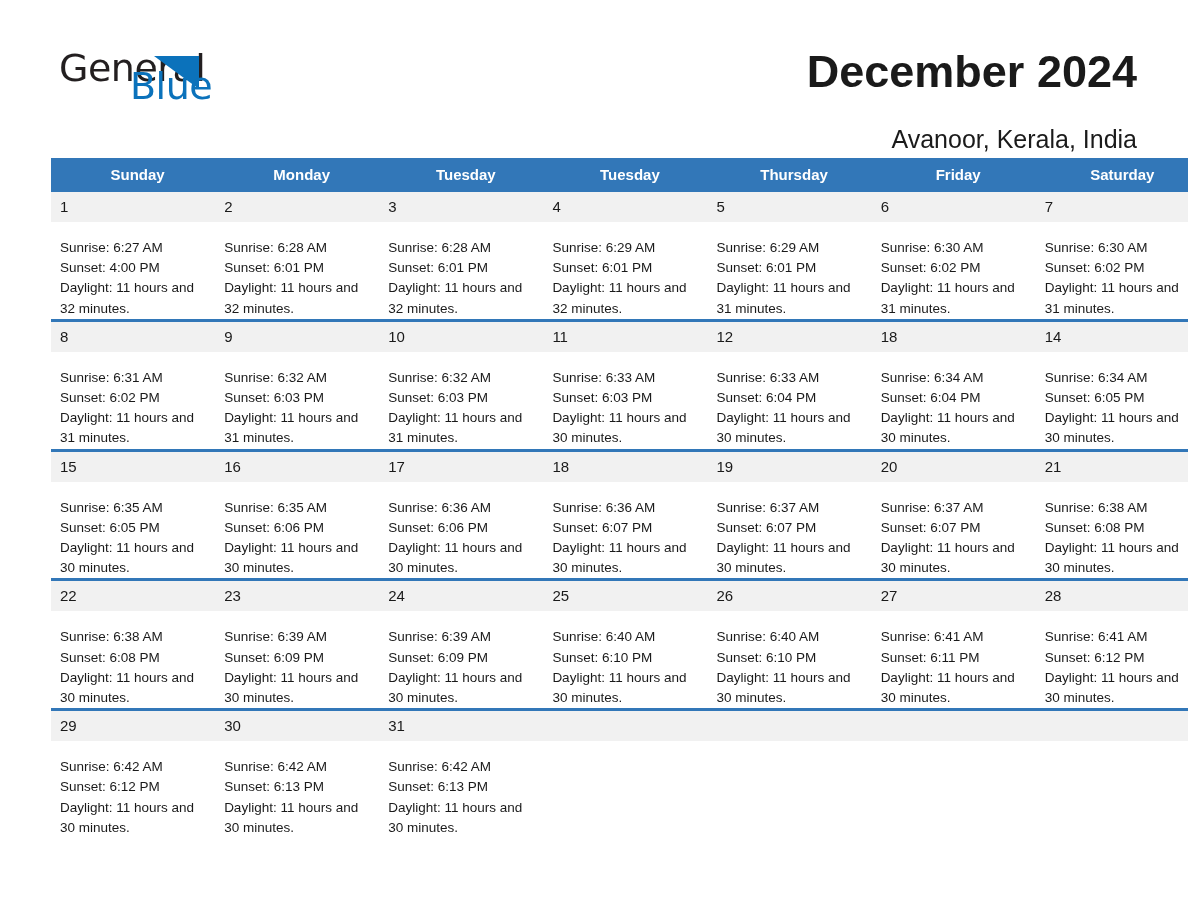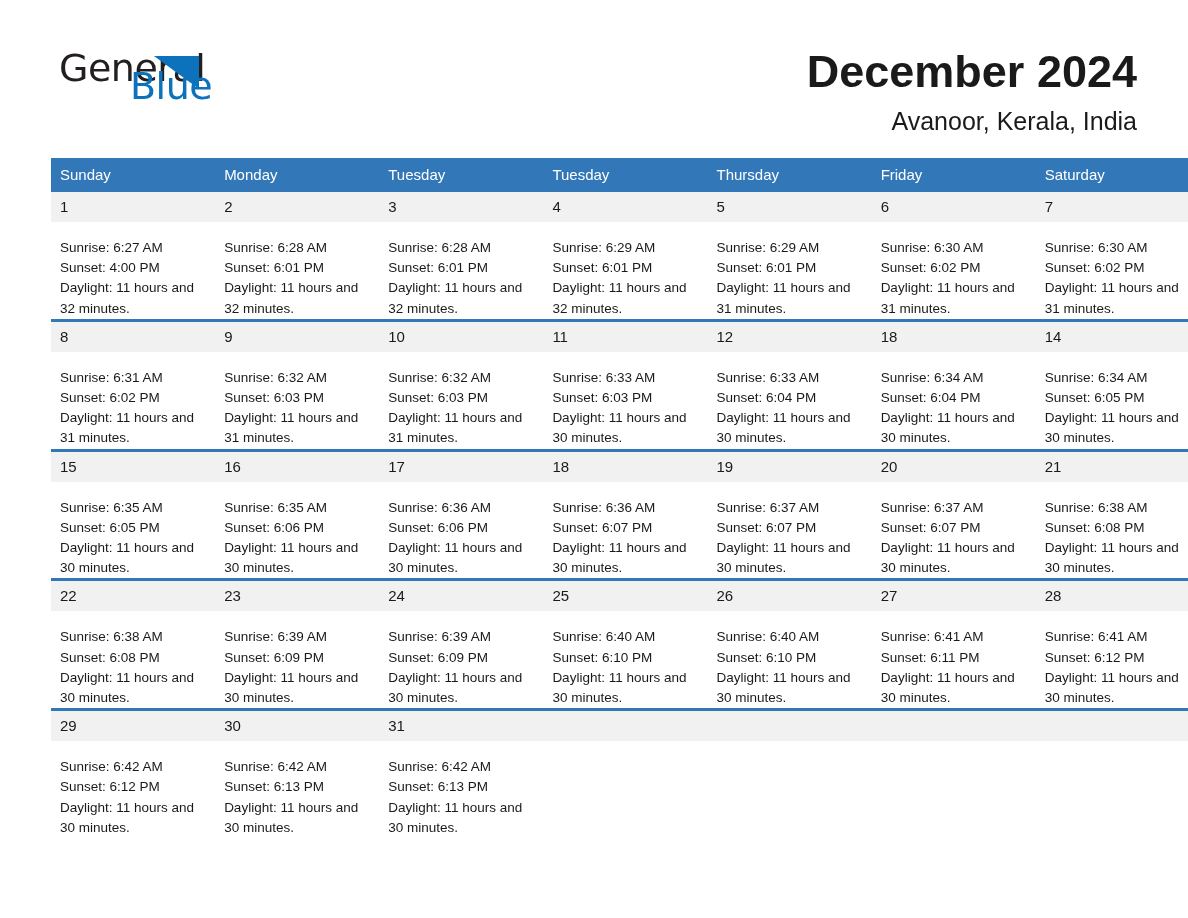--- a/index.html
+++ b/index.html
@@ -73,43 +73,43 @@
     text-align: right;
   }
   .cal-title {
     font-size: 45px;
     line-height: 56px;
     font-weight: 700;
     color: #1a1a1a;
     white-space: nowrap;
   }
   .cal-subtitle {
-    margin-top: 6px;
+    margin-top: 24px;
     font-size: 25px;
     line-height: 30px;
     font-weight: 400;
     color: #1a1a1a;
     white-space: nowrap;
   }
 
   
   .calendar {
     position: absolute;
     left: 51px;
     top: 158px;
     width: 1086px;
     border-collapse: collapse;
     table-layout: fixed;
   }
   .calendar th {
     background: #3277b8;
     color: #ffffff;
     font-size: 15px;
-    font-weight: 400;
-    text-align: left;
+    font-weight: 700;
+    text-align: center;
     padding: 8px 0 9px 9px;
     border: none;
     width: 155.14px;
   }
   .calendar td {
     vertical-align: top;
     padding: 0;
     border: none;
     border-top: 3px solid #3277b8;
     height: 114px;

